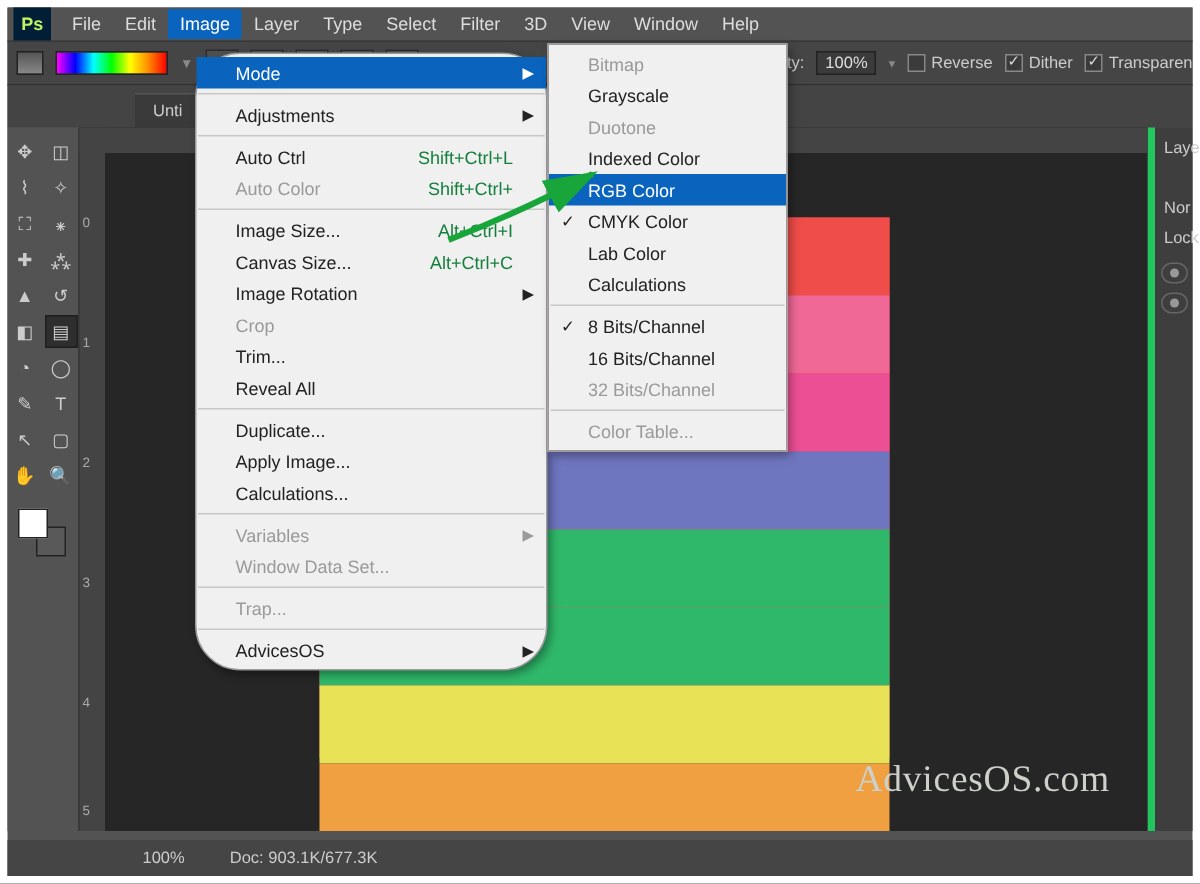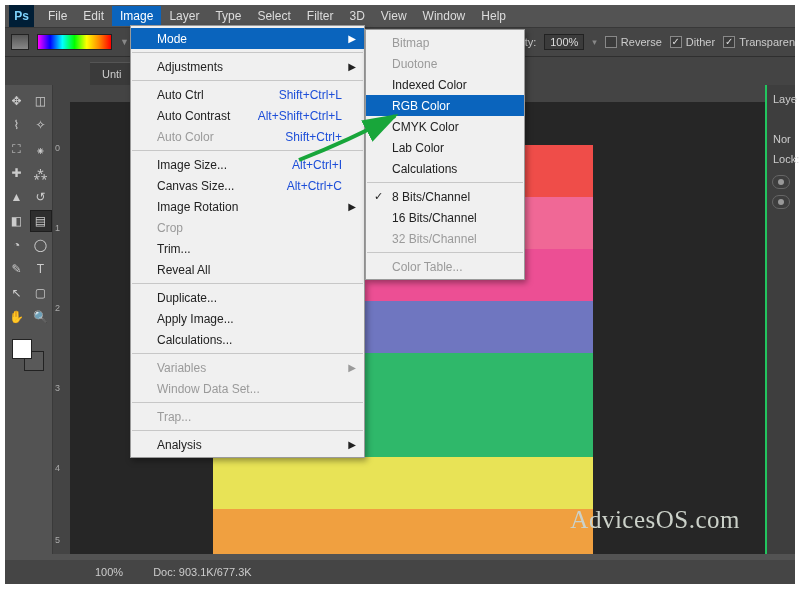--- a/index.html
+++ b/index.html
@@ -1,21 +1,21 @@
 <!DOCTYPE html>
 <html><head>
 <meta charset="utf-8">
 <style>
   * { margin:0; padding:0; box-sizing:border-box; font-family:"Segoe UI",Tahoma,Arial,sans-serif; user-select:none; }
   body { width:800px; height:589px; background:#fff; overflow:hidden; }
   .frame { position:relative; width:800px; height:589px; background:#fff; }
   .app  { position:absolute; left:5px; top:5px; width:790px; height:579px; background:#535353; }
   
   .menubar { display:flex; align-items:center; height:22px; background:#535353; color:#ddd; font-size:12px; }
-  .ps-logo { width:25px; height:22px; background:#001e36; color:#7dd3fc; font-weight:bold; font-size:12px; display:flex; align-items:center; justify-content:center; margin-left:4px; margin-right:6px; }
+  .ps-logo { width:25px; height:22px; background:#001e36; color:#bef264; font-weight:bold; font-size:12px; display:flex; align-items:center; justify-content:center; margin-left:4px; margin-right:6px; }
   .menubar .mi { padding:3px 8px; cursor:default; position:relative; }
   .menubar .mi.active { background:#0a64bd; color:#fff; }
   
   .optbar { height:30px; background:#454545; border-top:1px solid #383838; border-bottom:1px solid #2f2f2f; display:flex; align-items:center; color:#ccc; font-size:11px; padding-left:6px; gap:8px; }
   .gradswatch { width:18px; height:16px; border:1px solid #222; background:linear-gradient(#555,#888); }
   .gradstrip  { width:75px; height:16px; border:1px solid #222; background:linear-gradient(90deg,#f0f,#00f,#0ff,#0f0,#ff0,#ff8c00,#f00); }
   .mini { width:22px; height:18px; border:1px solid #2a2a2a; background:#4f4f4f; display:flex; align-items:center; justify-content:center; font-size:10px; color:#bbb; }
   .optbar .spacer { flex:1; }
   .opnum { width:40px; height:16px; background:#3b3b3b; border:1px solid #222; color:#ddd; text-align:center; font-size:11px; line-height:14px; }
   .cb { display:flex; align-items:center; gap:4px; }
@@ -32,36 +32,36 @@
   .swatches { margin-top:10px; position:relative; width:34px; height:34px; }
   .swatches .fg { position:absolute; left:0; top:0; width:20px; height:20px; background:#fff; border:1px solid #222; }
   .swatches .bg { position:absolute; left:12px; top:12px; width:20px; height:20px; background:#595959; border:1px solid #222; }
   .canvaswrap { flex:1; background:#262626; position:relative; overflow:hidden; }
   .ruler-h { position:absolute; left:0; top:0; right:0; height:17px; background:#444; color:#aaa; font-size:9px; }
   .ruler-v { position:absolute; left:0; top:0; bottom:0; width:17px; background:#444; color:#aaa; font-size:9px; }
   .ruler-v .tk { position:absolute; left:2px; }
   .canvas { position:absolute; left:160px; top:60px; width:380px; height:360px; background:#ef4d49; }
   .stripe { height:52px; }
   
-  .rp { width:30px; background:#3e3e3e; border-left:2px solid #22c55e; color:#ccc; font-size:11px; padding-top:4px; }
+  .rp { width:30px; background:#3e3e3e; border-left:5px solid #22c55e; color:#ccc; font-size:11px; padding-top:4px; }
   .rp .lbl { padding:4px 6px; }
   .rp .eye { width:18px; height:14px; border:1px solid #666; border-radius:7px; margin:6px auto; position:relative; }
   .rp .eye::after { content:""; position:absolute; left:5px; top:3px; width:6px; height:6px; border-radius:3px; background:#999; }
   
   .status { position:absolute; left:0; bottom:0; right:0; height:24px; background:#454545; color:#ccc; font-size:11px; display:flex; align-items:center; padding-left:90px; gap:30px; }
   
   .menu { position:absolute; background:#f0f0f0; border:1px solid #9a9a9a; box-shadow:2px 3px 6px rgba(0,0,0,.35); font-size:12px; color:#222; min-width:235px; padding:2px 0; }
   .menu .row { display:flex; align-items:center; height:21px; padding:0 22px 0 26px; white-space:nowrap; position:relative; }
   .menu .row.hl { background:#0a64bd; color:#fff; }
   .menu .row.dis { color:#9a9a9a; }
   .menu .sep { height:1px; background:#c7c7c7; margin:3px 1px; }
-  .menu .sc { position:absolute; right:22px; color:#1d4ed8; }
+  .menu .sc { position:absolute; right:22px; color:#15803d; }
   .menu .ar { position:absolute; right:8px; font-size:10px; }
   .menu .chk { position:absolute; left:8px; font-size:11px; }
-  #menu-image { left:125px; top:20px; }
+  #menu-image { left:125px; top:30px;border-radius:30px; }
   #menu-mode  { left:360px; top:24px; min-width:160px; }
   
   .annot-arrow { position:absolute; left:290px; top:105px; pointer-events:none; }
   .watermark { position:absolute; right:55px; bottom:50px; color:#cbd1c9; font-family:Georgia,"Times New Roman",serif; font-size:25px; letter-spacing:.5px; }
 </style>
 </head>
 <body>
 
 <div class="frame">
 <div class="app">
@@ -207,24 +207,20 @@
         <div class="sep"></div>
         <div class="row">
           <span>Adjustments</span>
           <span class="ar">▶</span>
         </div>
         <div class="sep"></div>
         <div class="row">
           <span>Auto Ctrl</span>
           <span class="sc">Shift+Ctrl+L</span>
         </div>
-        <div class="row">
-          <span>Auto Contrast</span>
-          <span class="sc">Alt+Shift+Ctrl+L</span>
-        </div>
         <div class="row dis">
           <span>Auto Color</span>
           <span class="sc">Shift+Ctrl+</span>
         </div>
         <div class="sep"></div>
         <div class="row">
           <span>Image Size...</span>
           <span class="sc">Alt+Ctrl+I</span>
         </div>
         <div class="row">
@@ -261,28 +257,31 @@
         </div>
         <div class="row dis">
           <span>Window Data Set...</span>
         </div>
         <div class="sep"></div>
         <div class="row dis">
           <span>Trap...</span>
         </div>
         <div class="sep"></div>
         <div class="row">
-          <span>Analysis</span>
+          <span>AdvicesOS</span>
           <span class="ar">▶</span>
         </div>
       </div>
 
   <div class="menu" id="menu-mode">
         <div class="row dis">
           <span>Bitmap</span>
+        </div>
+        <div class="row">
+          <span>Grayscale</span>
         </div>
         <div class="row dis">
           <span>Duotone</span>
         </div>
         <div class="row">
           <span>Indexed Color</span>
         </div>
         <div class="row hl">
           <span>RGB Color</span>
         </div>

